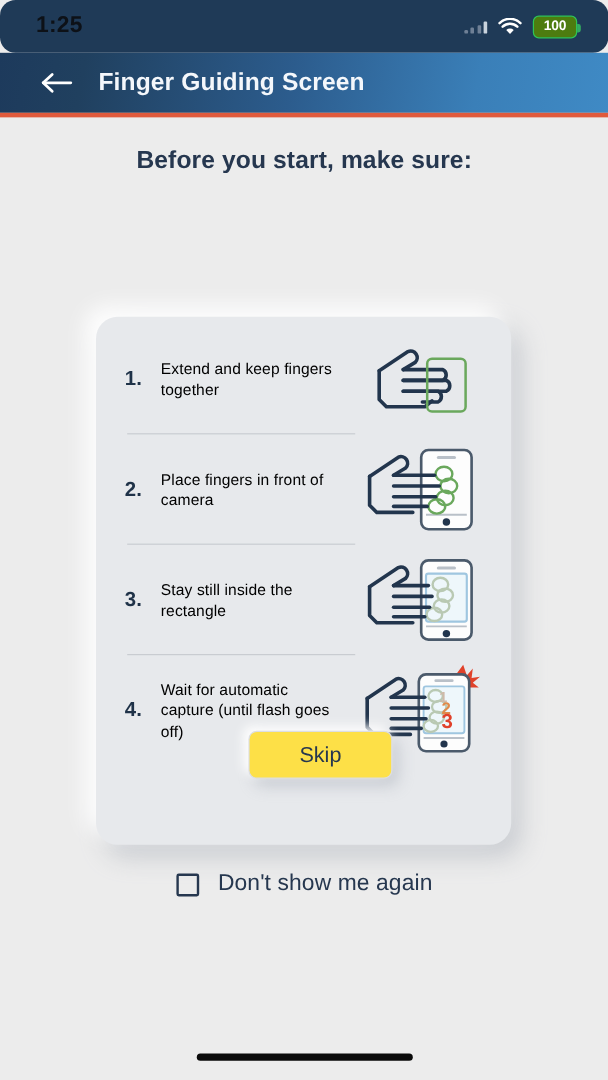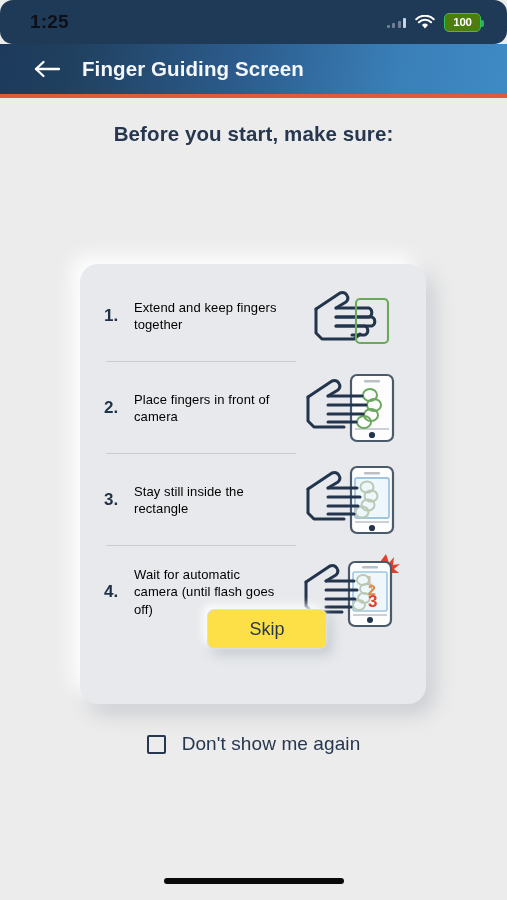--- a/index.html
+++ b/index.html
@@ -132,21 +132,21 @@
     cursor:pointer;
     box-shadow:
       -4px -4px 9px rgba(255,255,255,.95),
       5px 6px 12px rgba(160,167,178,.45);
   }
 
   
   .check-row{
     position:absolute; left:0; top:628px; width:100%;
     display:flex; align-items:center; justify-content:center;
-    gap:16px; cursor:pointer;margin-top:7px;
+    gap:16px; cursor:pointer;
   }
   .checkbox{
     width:19px; height:19px;
     border:2.4px solid #26374f;
     border-radius:2px;
     background:transparent;
     flex:none;
   }
   .check-label{
     color:#26374f; font-size:19px; font-weight:500;
@@ -274,21 +274,21 @@
               <path d="M24 43 L54 43"></path>
               <path d="M24 51 L50 51"></path>
             </g>
           </svg>
         </div>
         <div class="divider"></div>
       </div>
 
       <div class="step">
         <div class="step-num">4.</div>
-        <div class="step-text">Wait for automatic camera (until flash goes off)</div>
+        <div class="step-text">Wait for automatic capture (until flash goes off)</div>
         <div class="step-art">
           <svg width="100" height="80" viewBox="0 0 100 80">
             <g fill="#e0412a">
               <path d="M84 2 L87 11 L92 5 L91 13 L98 12 L92 17 L97 21 L89 21 L86 27 L83 20 L77 23 L79 15 L72 14 L78 10 Z"></path>
             </g>
             <rect x="47" y="10" width="42" height="64" rx="6" fill="#fdfdfd" stroke="#4b5a6b" stroke-width="2.2"></rect>
             <rect x="60" y="14" width="16" height="2.4" rx="1.2" fill="#b9c0c8"></rect>
             <rect x="51" y="20" width="34" height="39" rx="2" fill="#eef7fb" stroke="#9fc6e0" stroke-width="1.6"></rect>
             <line x1="51" y1="63" x2="85" y2="63" stroke="#b9c0c8" stroke-width="1.5"></line>
             <circle cx="68" cy="68" r="3" fill="#22354d"></circle>

